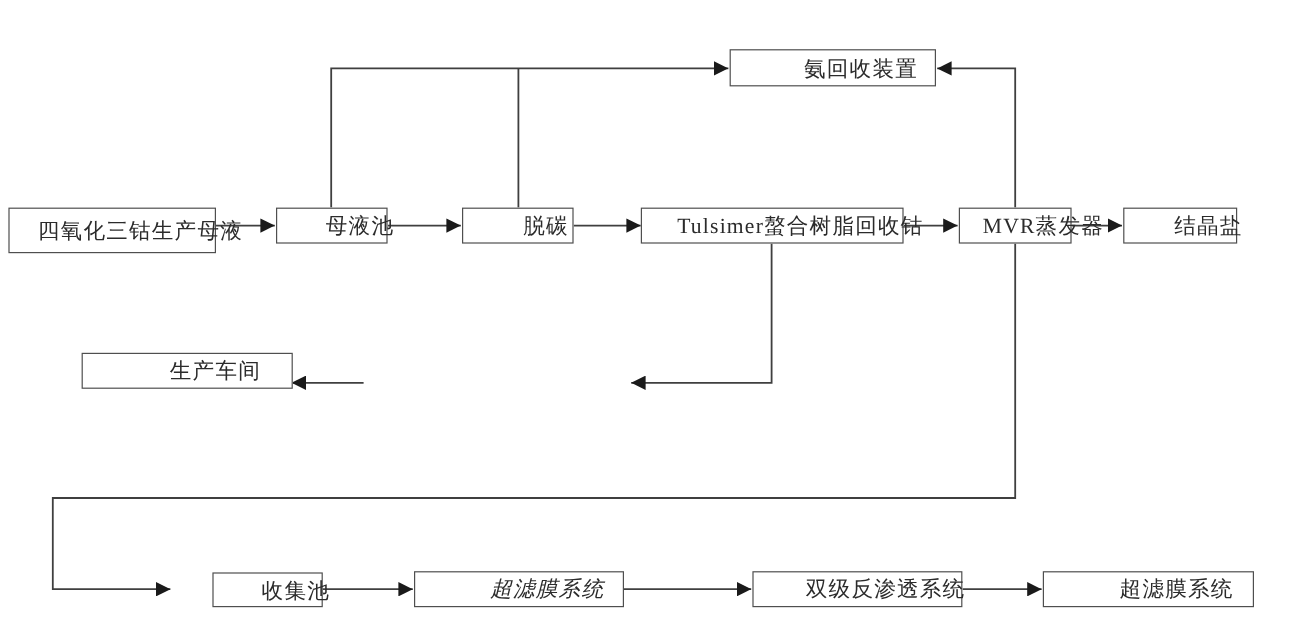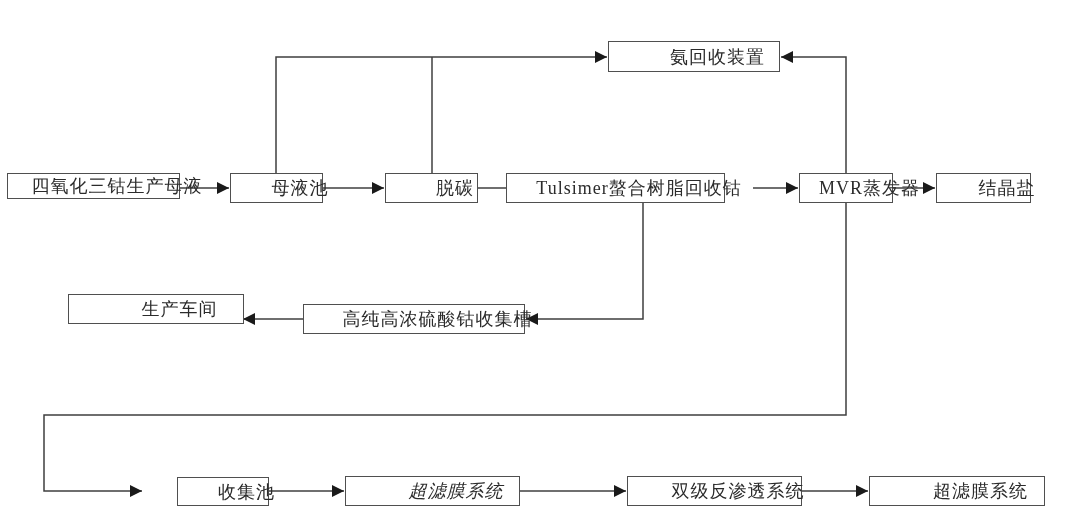--- a/index.html
+++ b/index.html
@@ -62,37 +62,36 @@
 
     <polyline points="643,203 643,319 526,319" marker-end="url(#arrow)"></polyline>
     <line x1="303" y1="319" x2="243" y2="319" marker-end="url(#arrow)"></line>
 
     <polyline points="846,203 846,415 44,415 44,491 142,491" marker-end="url(#arrow)"></polyline>
     <line x1="235" y1="491" x2="344" y2="491" marker-end="url(#arrow)"></line>
     <line x1="520" y1="491" x2="626" y2="491" marker-end="url(#arrow)"></line>
     <line x1="802" y1="491" x2="868" y2="491" marker-end="url(#arrow)"></line>
   </svg>
 
-  <div class="node" style="left:7px;   top:173px; width:173px; height:26px;">四氧化三钴生产母液</div>
+  <div class="node" style="left:7px;   top:173px; width:173px; height:38px;">四氧化三钴生产母液</div>
 
   <div class="node" style="left:230px; top:173px; width:93px;  height:30px;">母液池</div>
 
   <div class="node" style="left:385px; top:173px; width:93px;  height:30px;">脱碳</div>
 
-  <div class="node" style="left:506px; top:173px; width:219px; height:30px;">Tulsimer螯合树脂回收钴</div>
+  <div class="node" style="left:534px; top:173px; width:219px; height:30px;">Tulsimer螯合树脂回收钴</div>
 
   <div class="node" style="left:936px; top:173px; width:95px;  height:30px;">结晶盐</div>
 
   <div class="node" style="left:799px; top:173px; width:94px;  height:30px;">MVR蒸发器</div>
 
   <div class="node" style="left:608px; top:41px;  width:172px; height:31px;">氨回收装置</div>
 
   <div class="node" style="left:68px;  top:294px; width:176px; height:30px;">生产车间</div>
 
-  <div class="node" style="left:303px; top:304px; width:222px; height:30px;">高纯高浓硫酸钴收集槽</div>
 
   <div class="node" style="left:143px; top:477px; width:92px;  height:29px;margin-left:34px;">收集池</div>
 
   <div class="node" style="left:345px; top:476px; width:175px; height:30px;font-style:italic;">超滤膜系统</div>
 
   <div class="node" style="left:627px; top:476px; width:175px; height:30px;text-align:right;">双级反渗透系统</div>
 
   <div class="node" style="left:869px; top:476px; width:176px; height:30px;">超滤膜系统</div>
 
 </div>

